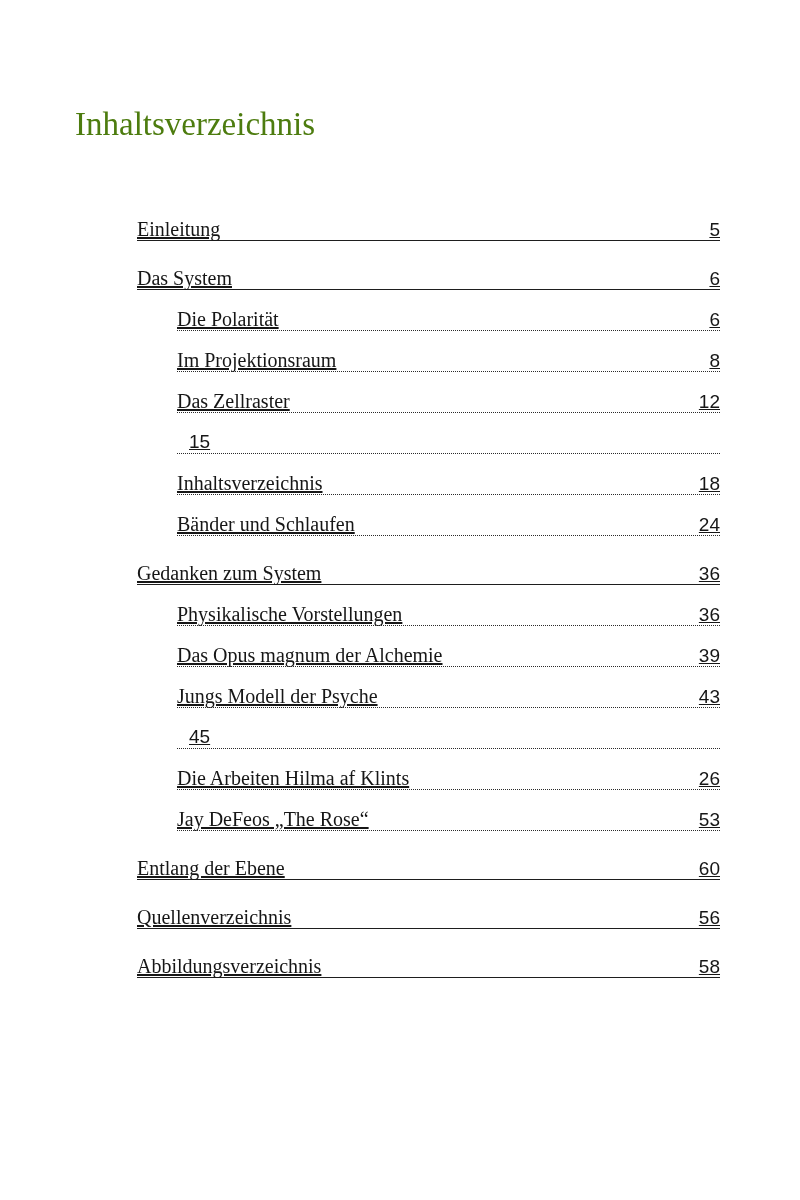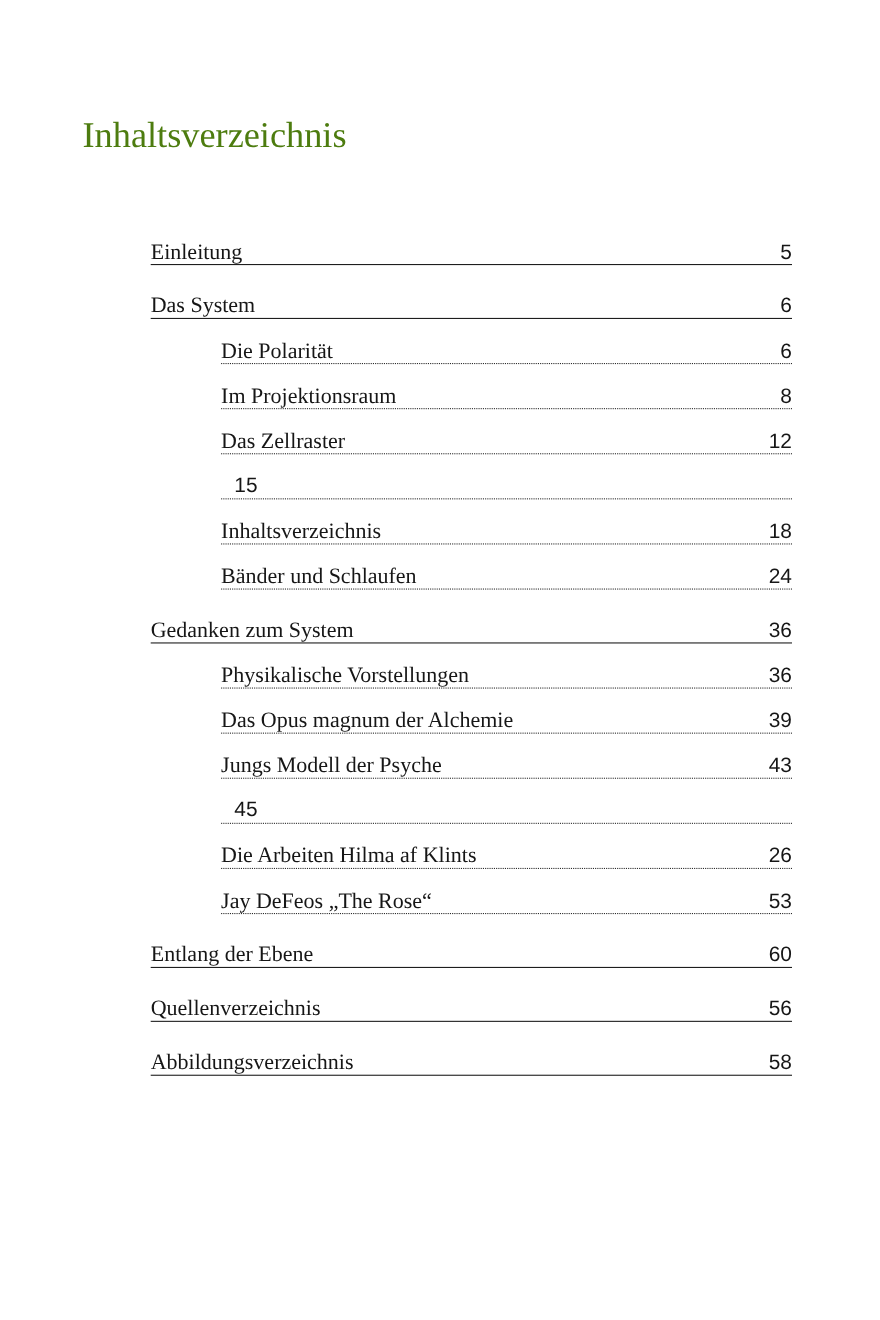--- a/index.html
+++ b/index.html
@@ -35,24 +35,26 @@
     align-items: baseline;
     font-size: 20px;
     line-height: 20px;
     height: 22px;
     padding-bottom: 1px;
     margin-bottom: 19px;
   }
   .toc-row.level-1 {
     border-bottom: 1px solid #1e1e1e;
     margin-top: 8px;
+    text-decoration: underline;
   }
   .toc-row.level-2 {
     border-bottom: 1px dotted #2b2b2b;
-    margin-left: 64px;
+    margin-left: 40px;
+    text-decoration: underline;
   }
   .toc-label {
     white-space: nowrap;
     color: #161616;
   }
   .toc-page {
     font-family: "Liberation Sans", sans-serif;
     font-size: 19px;
     color: #161616;
     padding-left: 12px;

